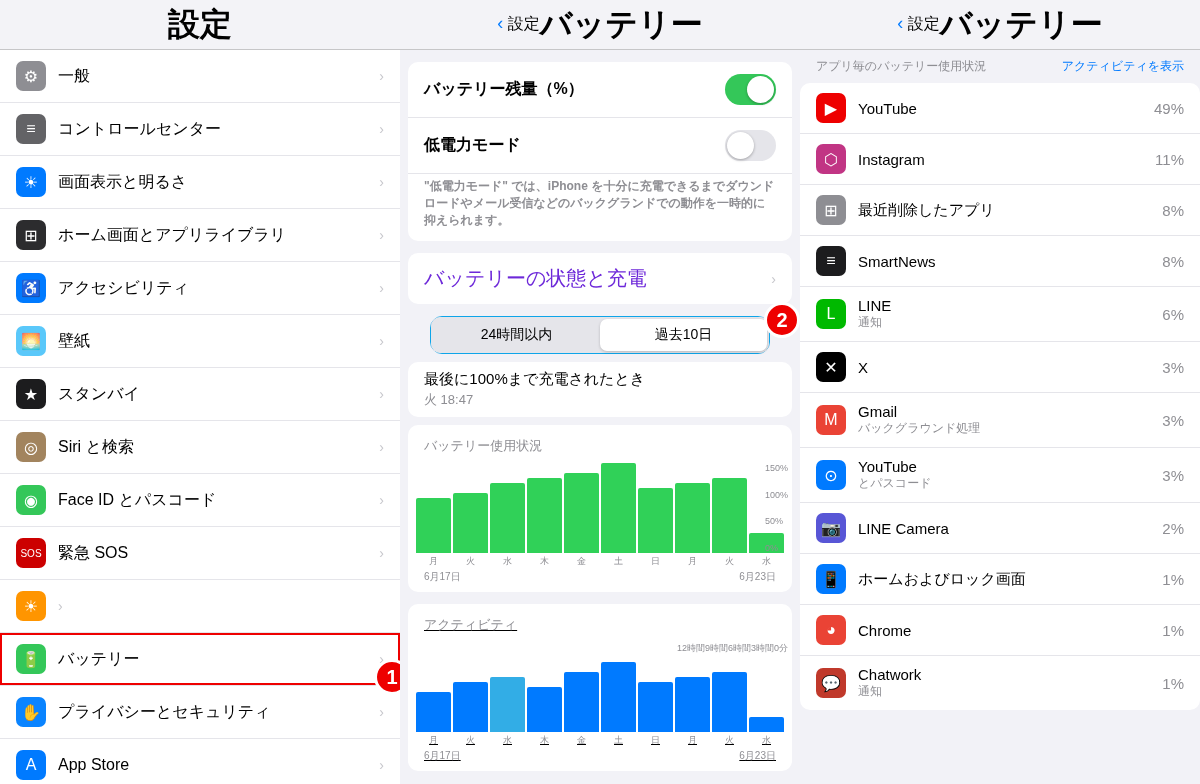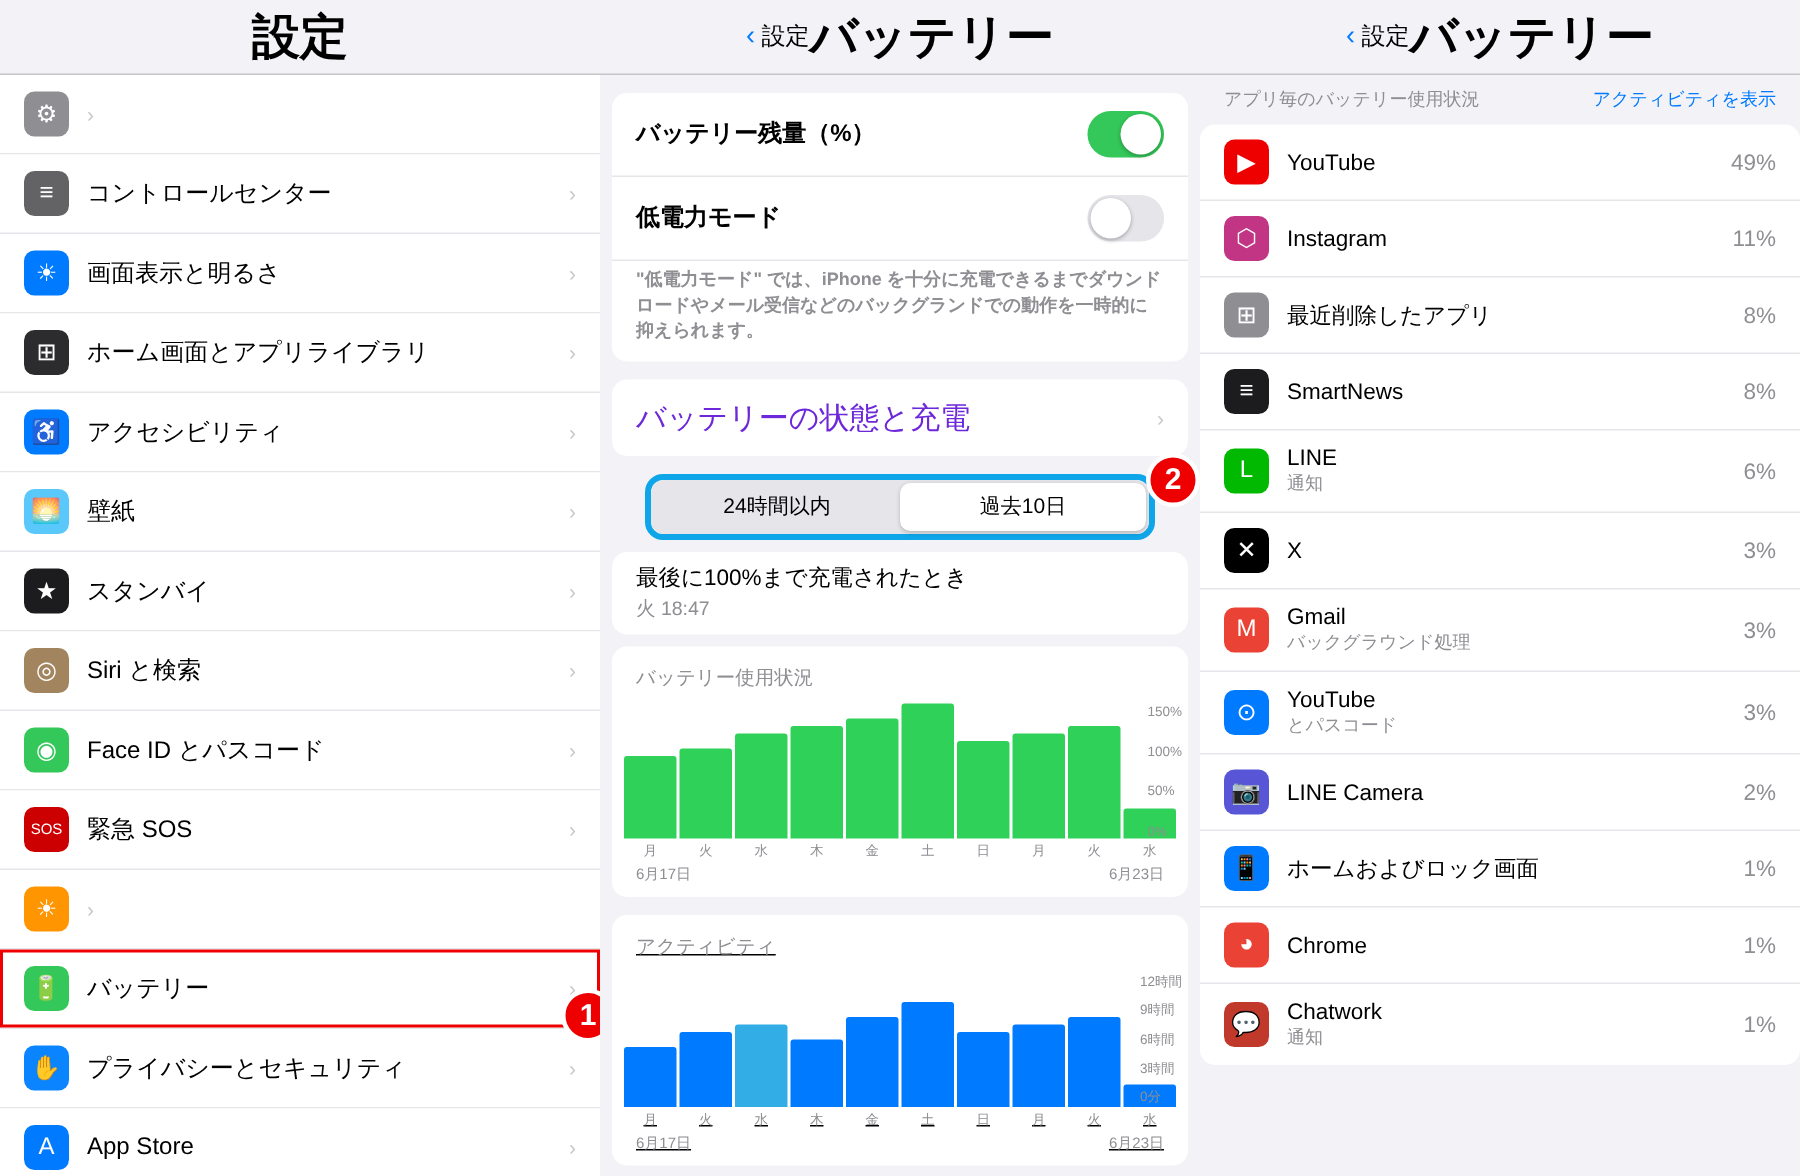--- a/index.html
+++ b/index.html
@@ -244,21 +244,21 @@
       position: absolute;
       top: 0; left: 0; right: 0; bottom: 0;
       border: 2px solid #e00;
       pointer-events: none;
       z-index: 5;
     }
 
     
     .segment-highlight {
       position: relative;
-      border: 4px solid #0ea5e9;
+      border: 1px solid #0ea5e9;
       border-radius: 12px;
       margin: 8px 22px;
     }
 
     .battery-status-row {
       display: flex;
       align-items: center;
       padding: 12px 16px;
     }
     .battery-status-label { flex: 1; font-size: 20px; color: #6d28d9; }
@@ -286,20 +286,21 @@
 <body>
 
 <div class="panel-wrapper">
   <div class="panel-header-bar">
     <h1>設定</h1>
   </div>
   <div style="overflow-y:auto;flex:1;">
     <div class="settings-list" id="settings-list">
     <div class="settings-item">
           <div class="item-icon" style="background: rgb(142, 142, 147); font-size: 16px;">⚙</div>
+          <span class="item-label">一般</span>
           <span class="item-chevron">›</span>
         </div>
         <div class="settings-item">
           <div class="item-icon" style="background: rgb(99, 99, 102); font-size: 16px;">≡</div>
           <span class="item-label">コントロールセンター</span>
           <span class="item-chevron">›</span>
         </div>
         <div class="settings-item">
           <div class="item-icon" style="background: rgb(0, 122, 255); font-size: 16px;">☀</div>
           <span class="item-label">画面表示と明るさ</span>
@@ -501,21 +502,21 @@
             <div style="flex: 1 1 0%; display: flex; align-items: flex-end;">
               <div style="width: 100%; height: 55px; border-radius: 2px 2px 0px 0px; background: rgb(0, 122, 255);"></div>
             </div>
             <div style="flex: 1 1 0%; display: flex; align-items: flex-end;">
               <div style="width: 100%; height: 60px; border-radius: 2px 2px 0px 0px; background: rgb(0, 122, 255);"></div>
             </div>
             <div style="flex: 1 1 0%; display: flex; align-items: flex-end;">
               <div style="width: 100%; height: 15px; border-radius: 2px 2px 0px 0px; background: rgb(0, 122, 255);"></div>
             </div>
           </div>
-        <div style="position:absolute;right:4px;top:0;display:flex;flex-direction:column;justify-content:space-between;height:90px;font-size:9px;color:#8e8e93;">
+        <div style="position:absolute;right:4px;top:0;display:flex;flex-direction:row;justify-content:space-between;height:90px;font-size:9px;color:#8e8e93;">
           <span>12時間</span>
           <span>9時間</span>
           <span>6時間</span>
           <span>3時間</span>
           <span>0分</span>
         </div>
       </div>
       <div style="display:flex;padding:2px 8px 0 8px;gap:2px;" id="activity-labels">
       <div style="flex: 1 1 0%; text-align: center; font-size: 9px; color: rgb(142, 142, 147);">月</div>
           <div style="flex: 1 1 0%; text-align: center; font-size: 9px; color: rgb(142, 142, 147);">火</div>

